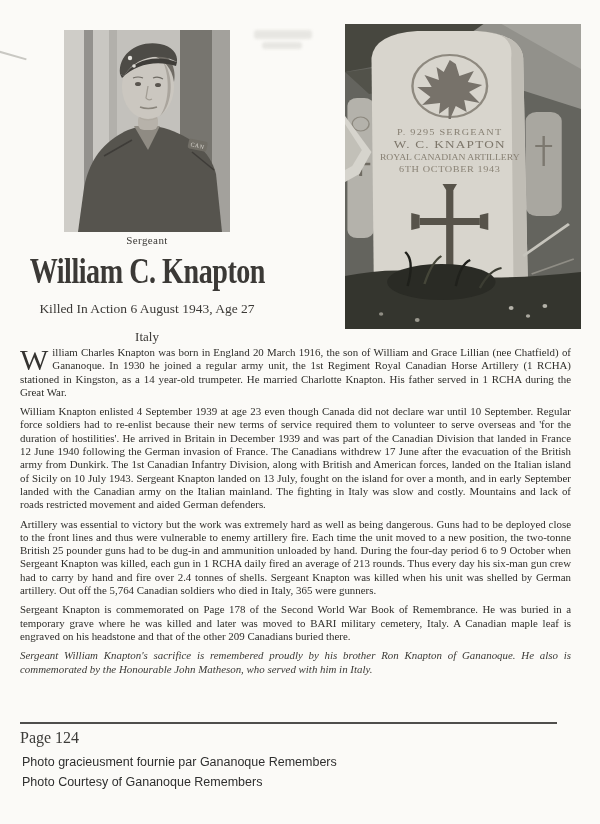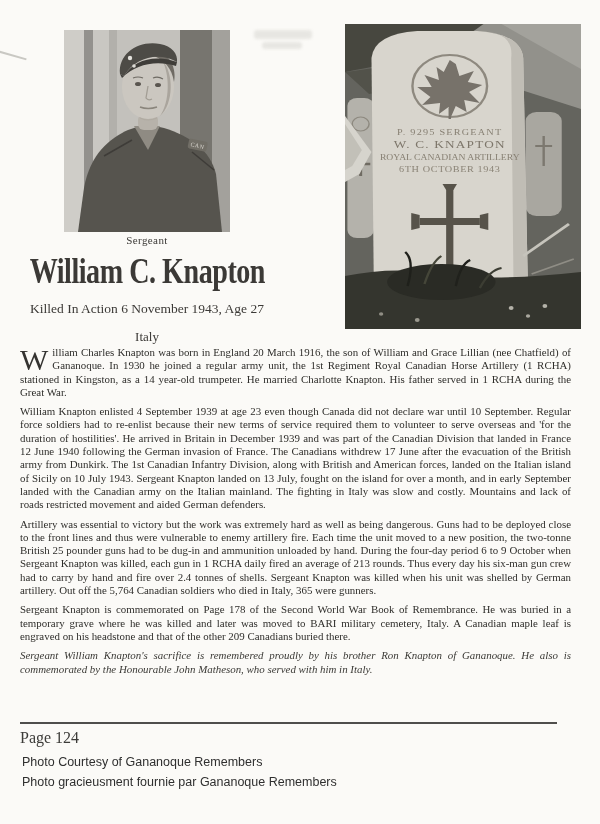--- a/index.html
+++ b/index.html
@@ -143,32 +143,32 @@
       <circle cx="152" cy="292" r="1.8" fill="#a9a79e"></circle>
       <circle cx="166" cy="282" r="2" fill="#b4b2a9"></circle>
       <circle cx="30" cy="290" r="1.8" fill="#8f8d84"></circle>
       <circle cx="60" cy="296" r="2" fill="#9b998f"></circle>
     </svg>
   </figure>
 
   <header class="id-block">
     <div class="rank">Sergeant</div>
     <h1 class="name"><span>William C. Knapton</span></h1>
-    <div class="kia">Killed In Action 6 November 1943, Age 27</div>
+    <div class="kia">Killed In Action 6 August 1943, Age 27</div>
     <div class="place">Italy</div>
   </header>
 
   <main class="body-text">
       <p><span class="dropcap">W</span>illiam Charles Knapton was born in England 20 March 1916, the son of William and Grace Lillian (nee Chatfield) of Gananoque. In 1930 he joined a regular army unit, the 1st Regiment Royal Canadian Horse Artillery (1 RCHA) stationed in Kingston, as a 14 year-old trumpeter. He married Charlotte Knapton. His father served in 1 RCHA during the Great War.</p>
       <p>William Knapton enlisted 4 September 1939 at age 23 even though Canada did not declare war until 10 September. Regular force soldiers had to re-enlist because their new terms of service required them to volunteer to serve overseas and 'for the duration of hostilities'. He arrived in Britain in December 1939 and was part of the Canadian Division that landed in France 12 June 1940 following the German invasion of France. The Canadians withdrew 17 June after the evacuation of the British army from Dunkirk. The 1st Canadian Infantry Division, along with British and American forces, landed on the Italian island of Sicily on 10 July 1943. Sergeant Knapton landed on 13 July, fought on the island for over a month, and in early September landed with the Canadian army on the Italian mainland. The fighting in Italy was slow and costly. Mountains and lack of roads restricted movement and aided German defenders.</p>
       <p>Artillery was essential to victory but the work was extremely hard as well as being dangerous. Guns had to be deployed close to the front lines and thus were vulnerable to enemy artillery fire. Each time the unit moved to a new position, the two-tonne British 25 pounder guns had to be dug-in and ammunition unloaded by hand. During the four-day period 6 to 9 October when Sergeant Knapton was killed, each gun in 1 RCHA daily fired an average of 213 rounds. Thus every day his six-man gun crew had to carry by hand and fire over 2.4 tonnes of shells. Sergeant Knapton was killed when his unit was shelled by German artillery. Out off the 5,764 Canadian soldiers who died in Italy, 365 were gunners.</p>
       <p>Sergeant Knapton is commemorated on Page 178 of the Second World War Book of Remembrance. He was buried in a temporary grave where he was killed and later was moved to BARI military cemetery, Italy. A Canadian maple leaf is engraved on his headstone and that of the other 209 Canadians buried there.</p>
       <p class="italic">Sergeant William Knapton's sacrifice is remembered proudly by his brother Ron Knapton of Gananoque.  He also is commemorated by the Honourable John Matheson, who served with him in Italy.</p>
     </main>
 
   <div class="rule"></div>
   <div class="page-number">Page 124</div>
   <div class="credits">
+    <div>Photo gracieusment fournie par Gananoque Remembers</div>
     <div>Photo Courtesy of Gananoque Remembers</div>
-    <div>Photo gracieusment fournie par Gananoque Remembers</div>
   </div>
 
 </div>
 
 </body></html>

